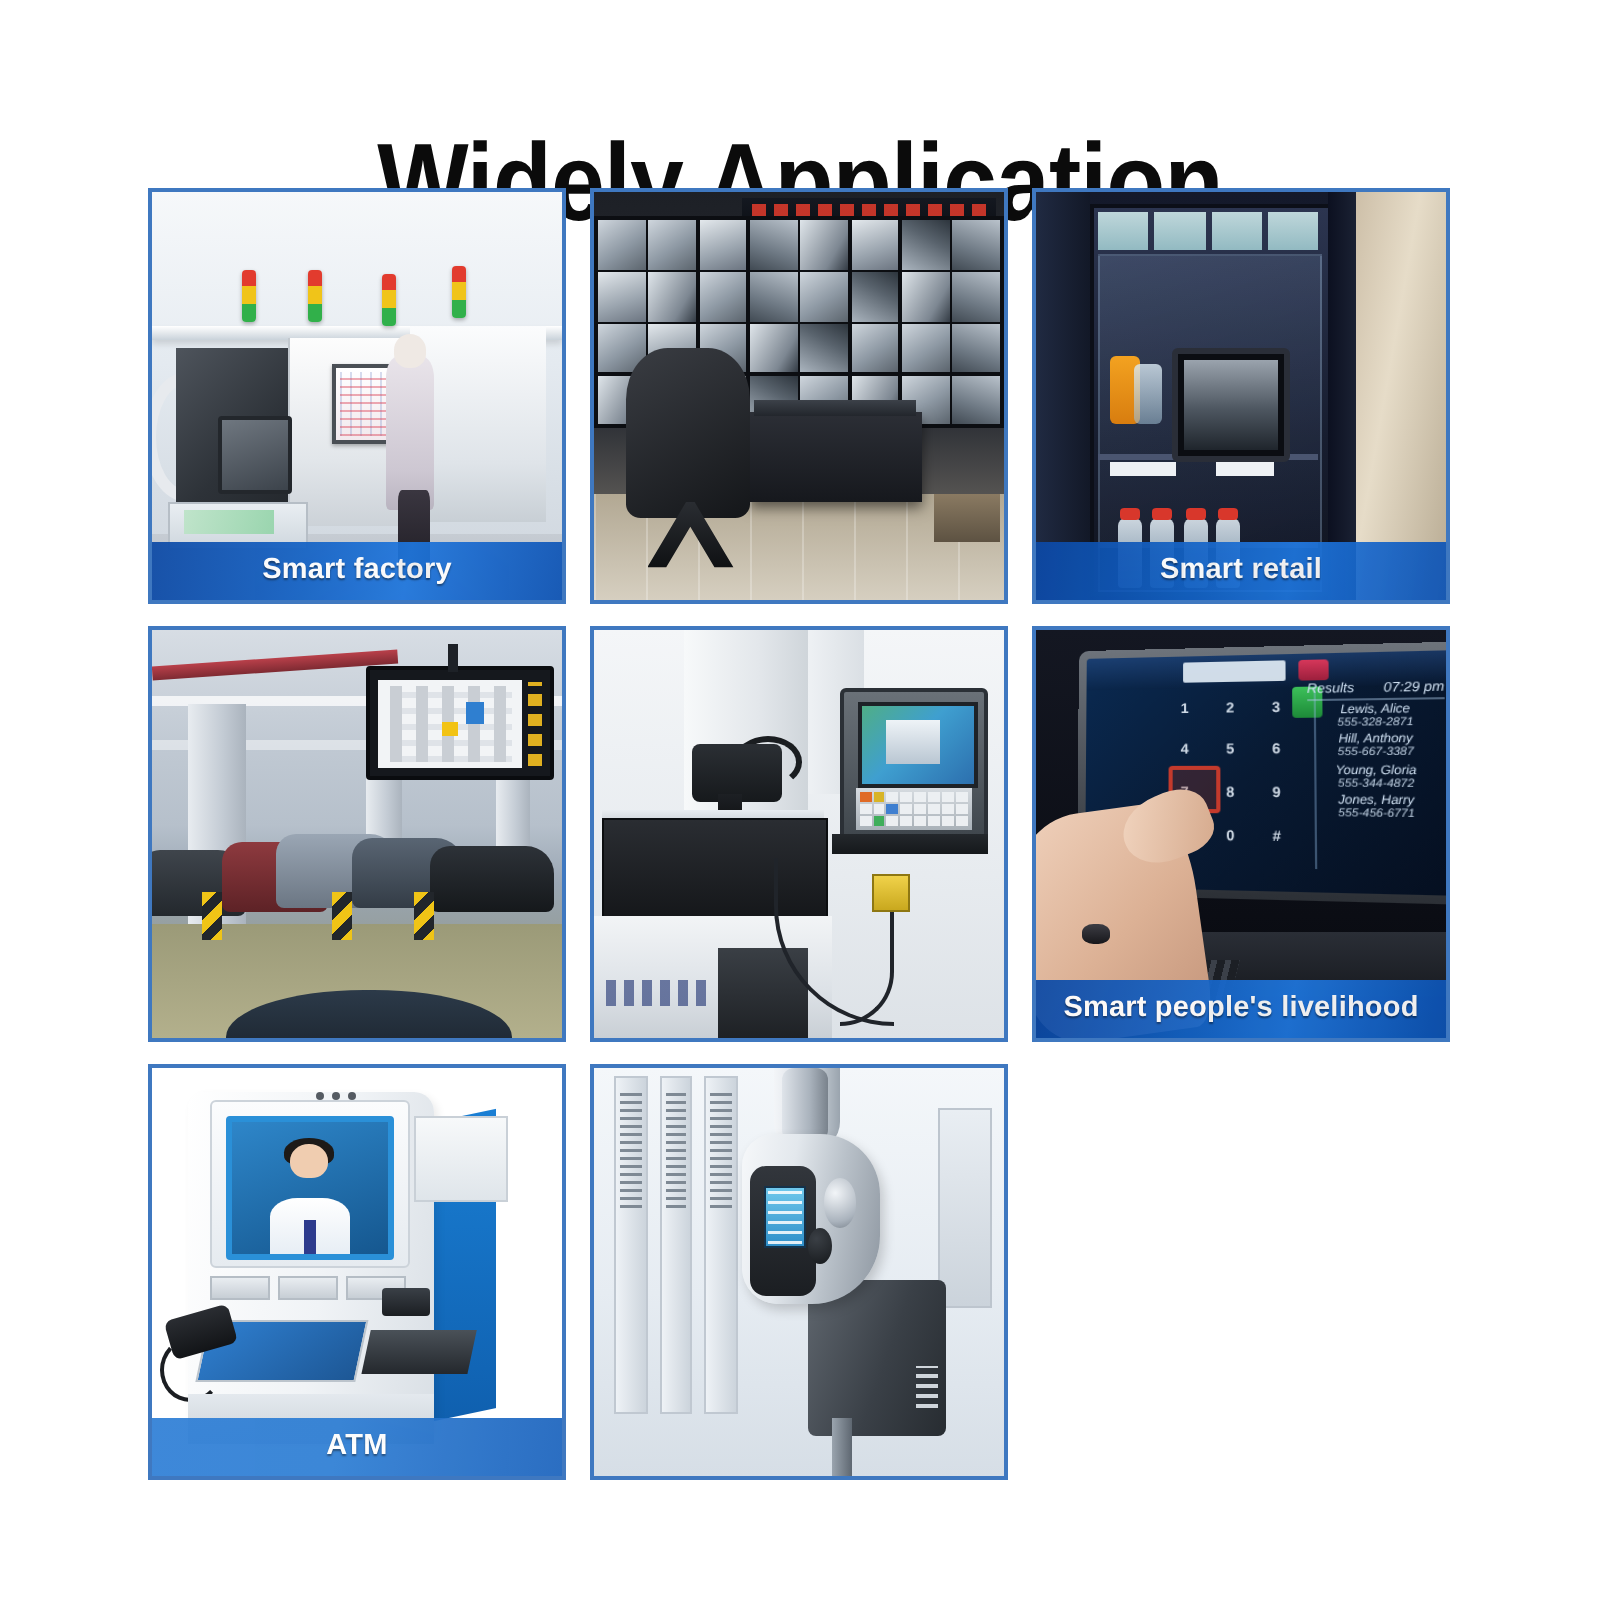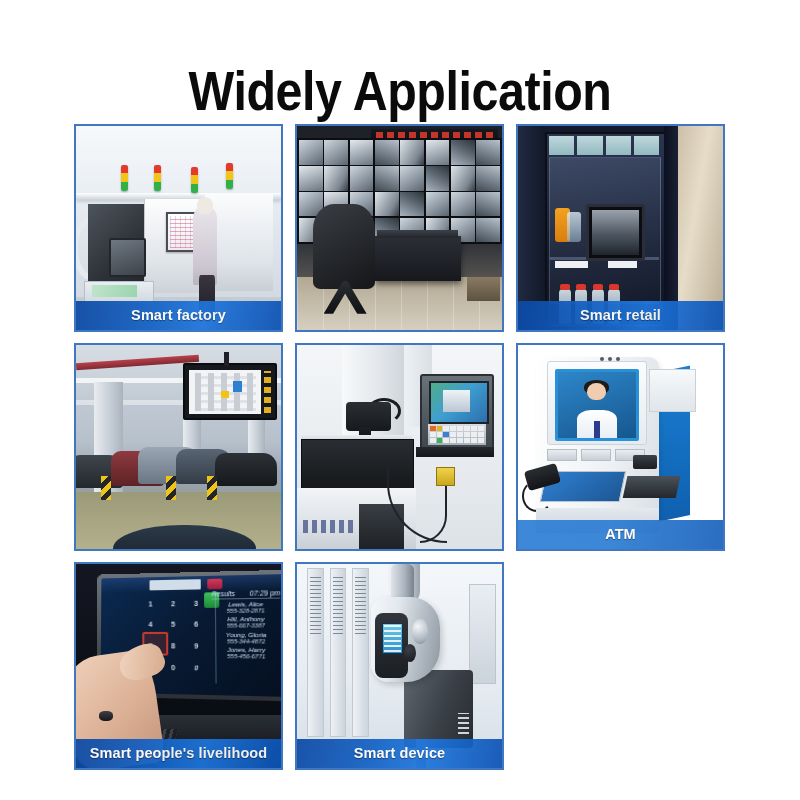--- a/index.html
+++ b/index.html
@@ -27,21 +27,21 @@
     line-height: 1;
     padding-top: 27px;
     transform: scaleX(0.88);
     transform-origin: center center;
   }
 
   
   .grid {
     position: absolute;
     left: 74px;
-    top: 124px;
+    top: 94px;
     width: 650px;
     display: grid;
     grid-template-columns: repeat(3, 209px);
     grid-template-rows: repeat(3, 208px);
     column-gap: 12px;
     row-gap: 11px;
   }
 
   .cell {
     position: relative;
@@ -909,53 +909,20 @@
             <span></span>
             <span></span>
             <span></span>
             <span></span>
         </div>
       </div>
       <div class="shelf"></div>
       <div class="pendant"></div>
       <div class="cn"></div>
     </div>
-  </div>
-
-  <div class="cell c-atm">
-    <div class="photo">
-      <div class="bg"></div>
-      <div class="sidepanel"></div>
-      <div class="cabinet"></div>
-      <div class="hood"></div>
-      <div class="leds">
-          <i></i>
-          <i></i>
-          <i></i>
-        </div>
-      <div class="scr">
-        <div class="teller-hair"></div>
-        <div class="teller-head"></div>
-        <div class="teller-body"></div>
-        <div class="teller-tie"></div>
-      </div>
-      <div class="sidebox"></div>
-      <div class="slotrow">
-          <span></span>
-          <span></span>
-          <span></span>
-        </div>
-      <div class="printer"></div>
-      <div class="keypad"></div>
-      <div class="trayR"></div>
-      <div class="cord"></div>
-      <div class="handset"></div>
-      <div class="plinth"></div>
-    </div>
-    <div class="cap lighter">ATM</div>
   </div>
 
   <div class="cell c-livelihood">
     <div class="photo">
       <div class="bg"></div>
       <div class="console"></div>
       <div class="vents"></div>
       <div class="bezel">
         <div class="scr">
           <div class="statusbar"></div>
@@ -1002,33 +969,65 @@
           </div>
         </div>
       </div>
       <div class="hand"></div>
       <div class="finger"></div>
       <div class="ring"></div>
     </div>
     <div class="cap">Smart people's livelihood</div>
   </div>
 
+  <div class="cell c-atm">
+    <div class="photo">
+      <div class="bg"></div>
+      <div class="sidepanel"></div>
+      <div class="cabinet"></div>
+      <div class="hood"></div>
+      <div class="leds">
+          <i></i>
+          <i></i>
+          <i></i>
+        </div>
+      <div class="scr">
+        <div class="teller-hair"></div>
+        <div class="teller-head"></div>
+        <div class="teller-body"></div>
+        <div class="teller-tie"></div>
+      </div>
+      <div class="sidebox"></div>
+      <div class="slotrow">
+          <span></span>
+          <span></span>
+          <span></span>
+        </div>
+      <div class="printer"></div>
+      <div class="keypad"></div>
+      <div class="trayR"></div>
+      <div class="cord"></div>
+      <div class="handset"></div>
+      <div class="plinth"></div>
+    </div>
+    <div class="cap lighter">ATM</div>
+  </div>
+
   <div class="cell c-device">
     <div class="photo">
       <div class="bg"></div>
       <div class="rack r1"></div>
       <div class="rack r2"></div>
       <div class="rack r3"></div>
       <div class="wallpanel"></div>
       <div class="arm"></div>
       <div class="tube"></div>
       <div class="collimator"></div>
       <div class="headunit"></div>
       <div class="faceplate"></div>
       <div class="lcd"></div>
       <div class="knob"></div>
       <div class="knob2"></div>
       <div class="post"></div>
     </div>
-    <div class="cap">Smart device</div>
   </div>
 
 </div>
 
 </body></html>

